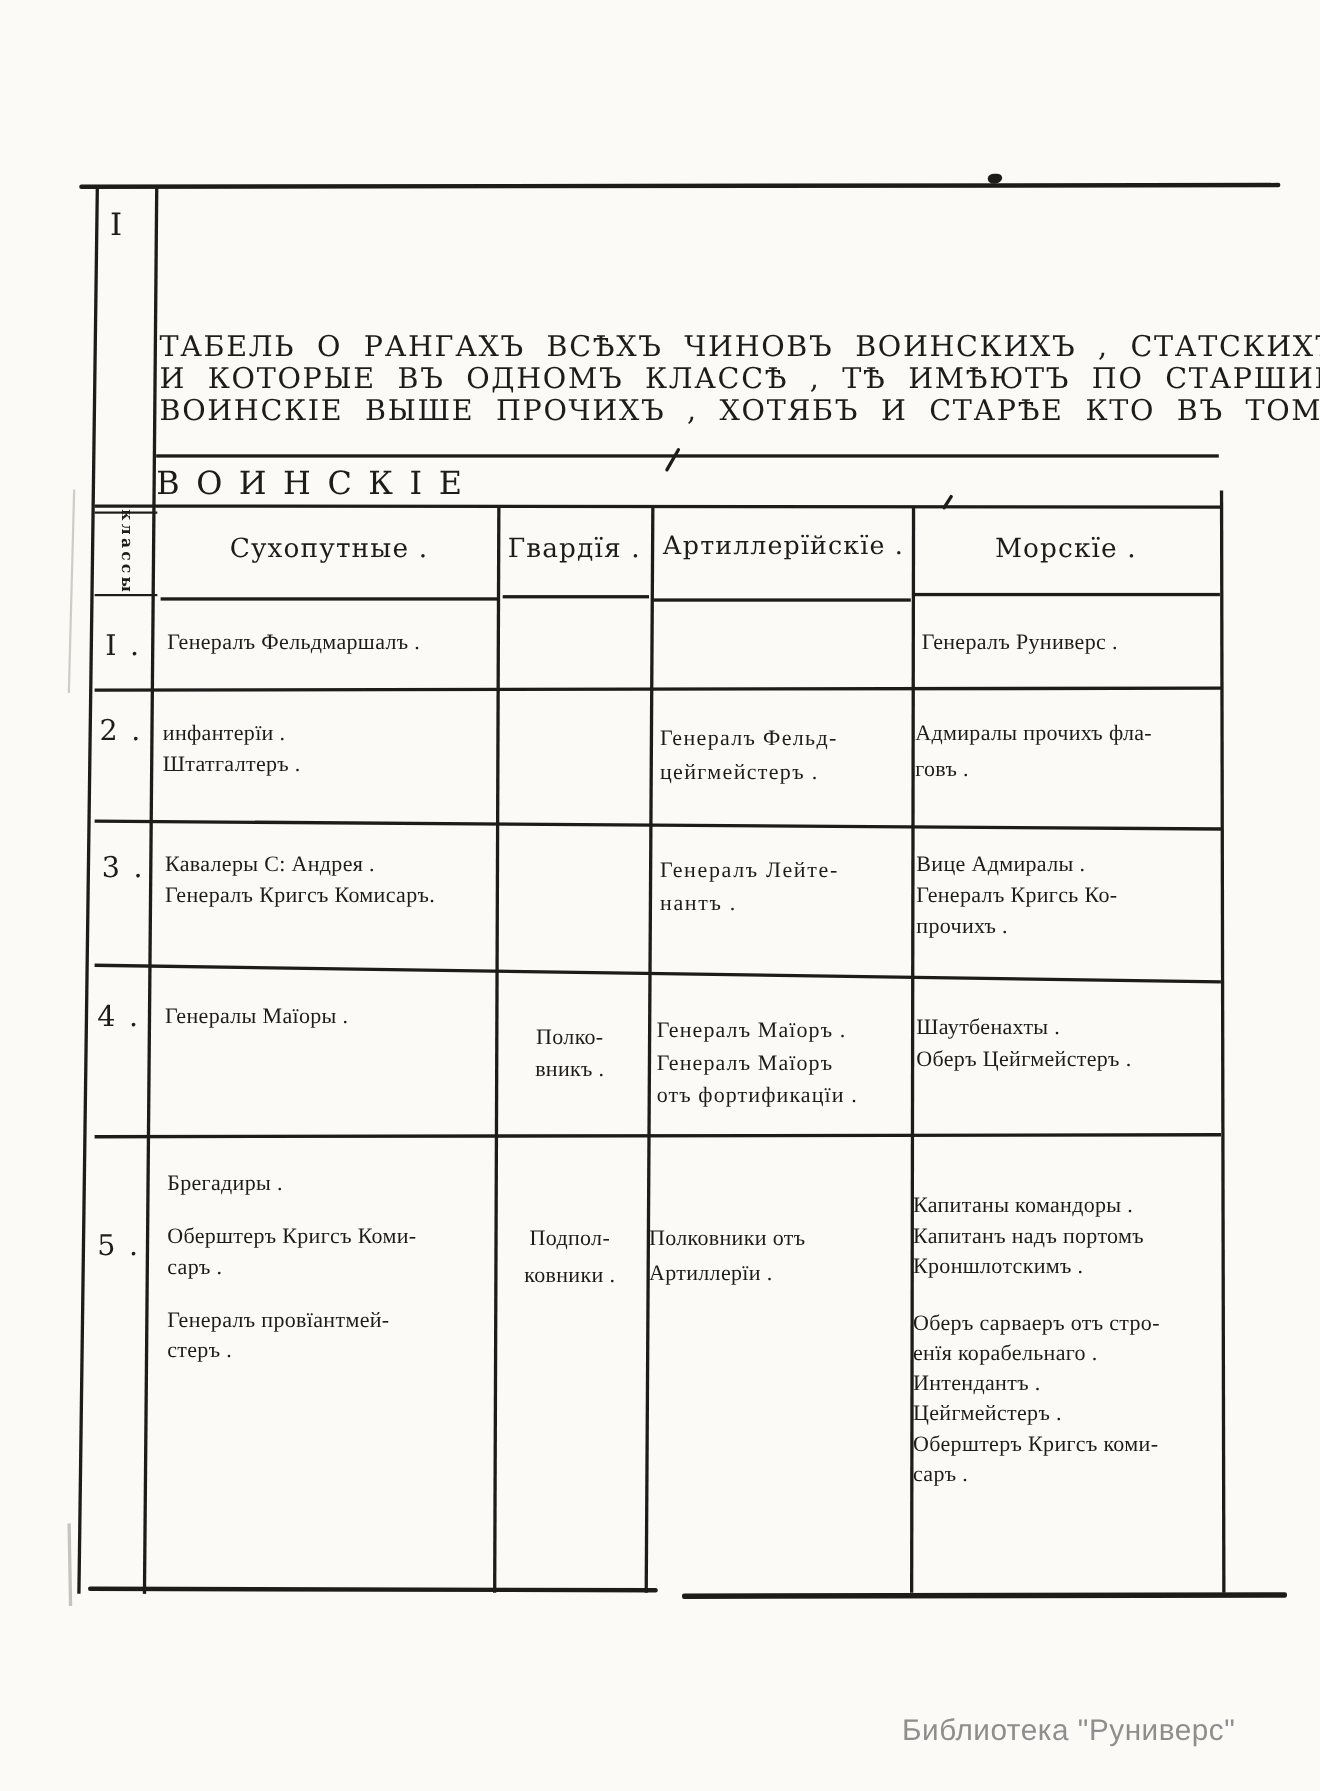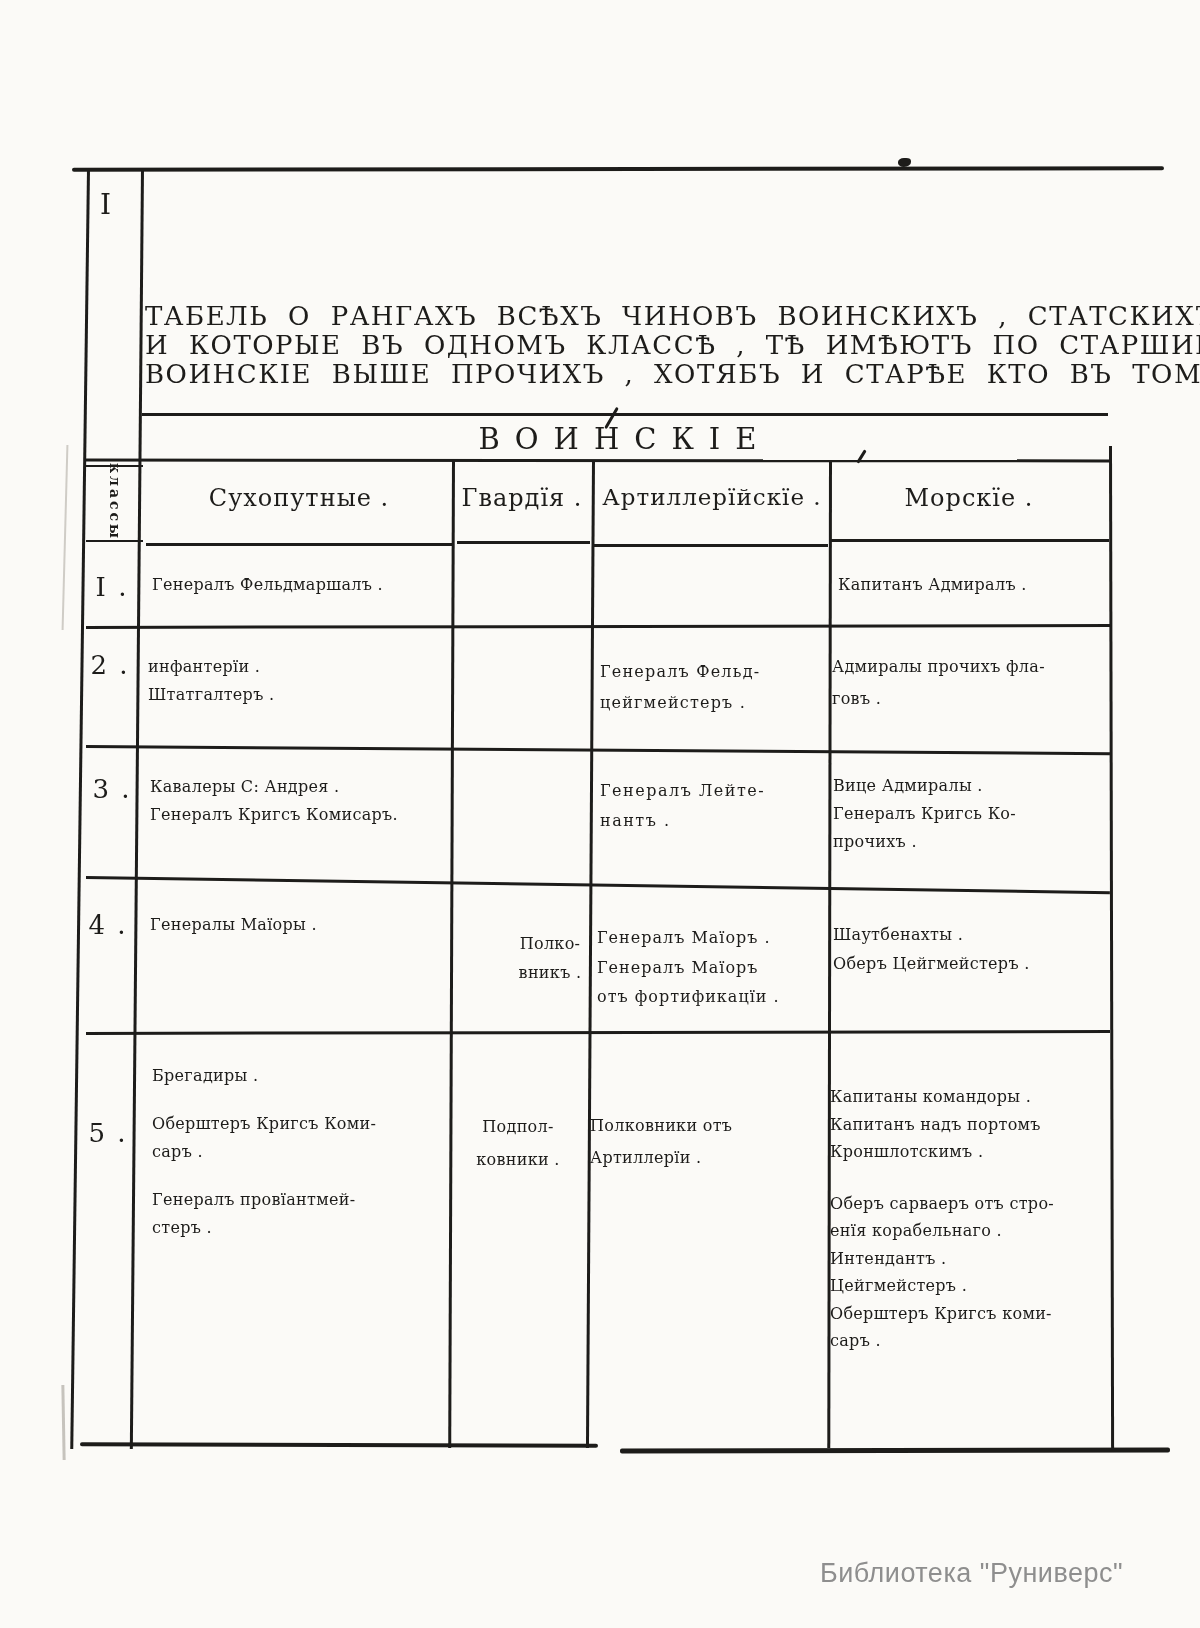--- a/index.html
+++ b/index.html
@@ -42,50 +42,50 @@
   .mk-slash  { left:610px; top:406px; width:3px;  height:24px; transform:rotate(30deg); border-radius:2px; }
   .mk-tick   { left:860px; top:449px; width:3px;  height:15px; transform:rotate(32deg); border-radius:2px; }
   .mk-edge1  { left:64px;  top:445px;  width:2px; height:185px; background:#cfccc6; transform:rotate(1.5deg); }
   .mk-edge2  { left:62px;  top:1385px; width:3px; height:75px;  background:#c6c3bd; transform:rotate(-1deg); }
   
   .txt { position:absolute; white-space:nowrap; }
   .pgnum { left:100px; top:188px; font-size:28px; letter-spacing:1px; }
   .title { left:145px; top:302px; width:932px; text-align:center;
            font-size:26px; line-height:29px; letter-spacing:1.5px; word-spacing:10px; }
   .title .title-line { white-space:nowrap; }
-  .sect  { left:142px; top:422px; width:966px; text-align:center;
+  .sect  { left:142px; top:422px; width:966px; text-align:left;
            font-size:29px; letter-spacing:15px; }
   .kl-label { left:90px; top:464px; width:50px; height:76px;
               writing-mode:vertical-rl; text-orientation:mixed;
               display:flex; align-items:center; justify-content:center;
               font-size:14px; font-weight:bold; letter-spacing:3px; }
   .hdr  { top:484px; text-align:center; font-size:24px; letter-spacing:1px; }
   .hdr-c1 { left:146px; width:306px; }
   .hdr-c2 { left:454px; width:136px; }
   .hdr-c3 { left:595px; width:234px; font-size:23px; }
   .hdr-c4 { left:829px; width:280px; }
   .cls { width:52px; text-align:center; font-size:26px; letter-spacing:2px; }
   .cls-1 { left:86px; top:572px; }
   .cls-2 { left:84px; top:650px; }
   .cls-3 { left:86px; top:774px; }
   .cls-4 { left:82px; top:910px; }
   .cls-5 { left:82px; top:1118px; }
-  .cell { position:absolute; font-size:16px; letter-spacing:0.3px; line-height:29px; }
+  .cell { position:absolute; font-size:20px; letter-spacing:0.3px; line-height:29px;font-family:Liberation Serif, serif; }
   .cell .ln { min-height:1em; }
   .cell .ln.gap { min-height:20px; }
   .r1c1 { left:152px; top:570px;  width:298px; }
   .r1c4 { left:838px; top:570px;  width:266px; }
   .r2c1 { left:148px; top:653px;  width:304px; line-height:28px; }
   .r2c3 { left:600px; top:656px;  width:224px; line-height:31px; letter-spacing:1.2px; }
   .r2c4 { left:832px; top:651px;  width:276px; line-height:32px; }
   .r3c1 { left:150px; top:773px;  width:302px; line-height:27.5px; }
   .r3c3 { left:600px; top:776px;  width:222px; line-height:30px; letter-spacing:1.5px; }
   .r3c4 { left:833px; top:772px;  width:274px; line-height:28px; }
   .r4c1 { left:150px; top:910px;  width:300px; }
-  .r4c2 { left:450px; top:929px;  width:136px; text-align:center; line-height:29px;padding-left:32px; }
+  .r4c2 { left:450px; top:929px;  width:136px; text-align:center; line-height:29px; }
   .r4c3 { left:597px; top:923px;  width:230px; line-height:29.5px; letter-spacing:1px; }
   .r4c4 { left:833px; top:920px;  width:272px; line-height:29px; }
   .r5c1 { left:152px; top:1062px; width:300px; line-height:28px; }
   .r5c2 { left:450px; top:1110px; width:136px; text-align:center; line-height:33px; }
   .r5c3 { left:590px; top:1110px; width:230px; line-height:32px; }
   .r5c4 { left:830px; top:1083px; width:284px; line-height:27.5px; }
   .r5c4 .ln.gap { min-height:24px; }
   .wm { left:820px; top:1558px; font-family:"Liberation Sans","DejaVu Sans",sans-serif;
         font-size:27px; color: var(--wm, #8e8e8e); letter-spacing:0.5px; }
 </style>
@@ -141,21 +141,21 @@
   <div class="txt cls cls-1">I .</div>
   <div class="txt cls cls-2">2 .</div>
   <div class="txt cls cls-3">3 .</div>
   <div class="txt cls cls-4">4 .</div>
   <div class="txt cls cls-5">5 .</div>
 
   <div class="cell r1c1">
       <div class="ln">Генералъ Фельдмаршалъ .</div>
     </div>
   <div class="cell r1c4">
-      <div class="ln">Капитанъ Адмиралъ .</div>
+      <div class="ln">Генералъ Руниверс .</div>
     </div>
 
   <div class="cell r2c1">
       <div class="ln">инфантерїи .</div>
       <div class="ln">Штатгалтеръ .</div>
     </div>
   <div class="cell r2c3">
       <div class="ln">Генералъ Фельд-</div>
       <div class="ln">цейгмейстеръ .</div>
     </div>

